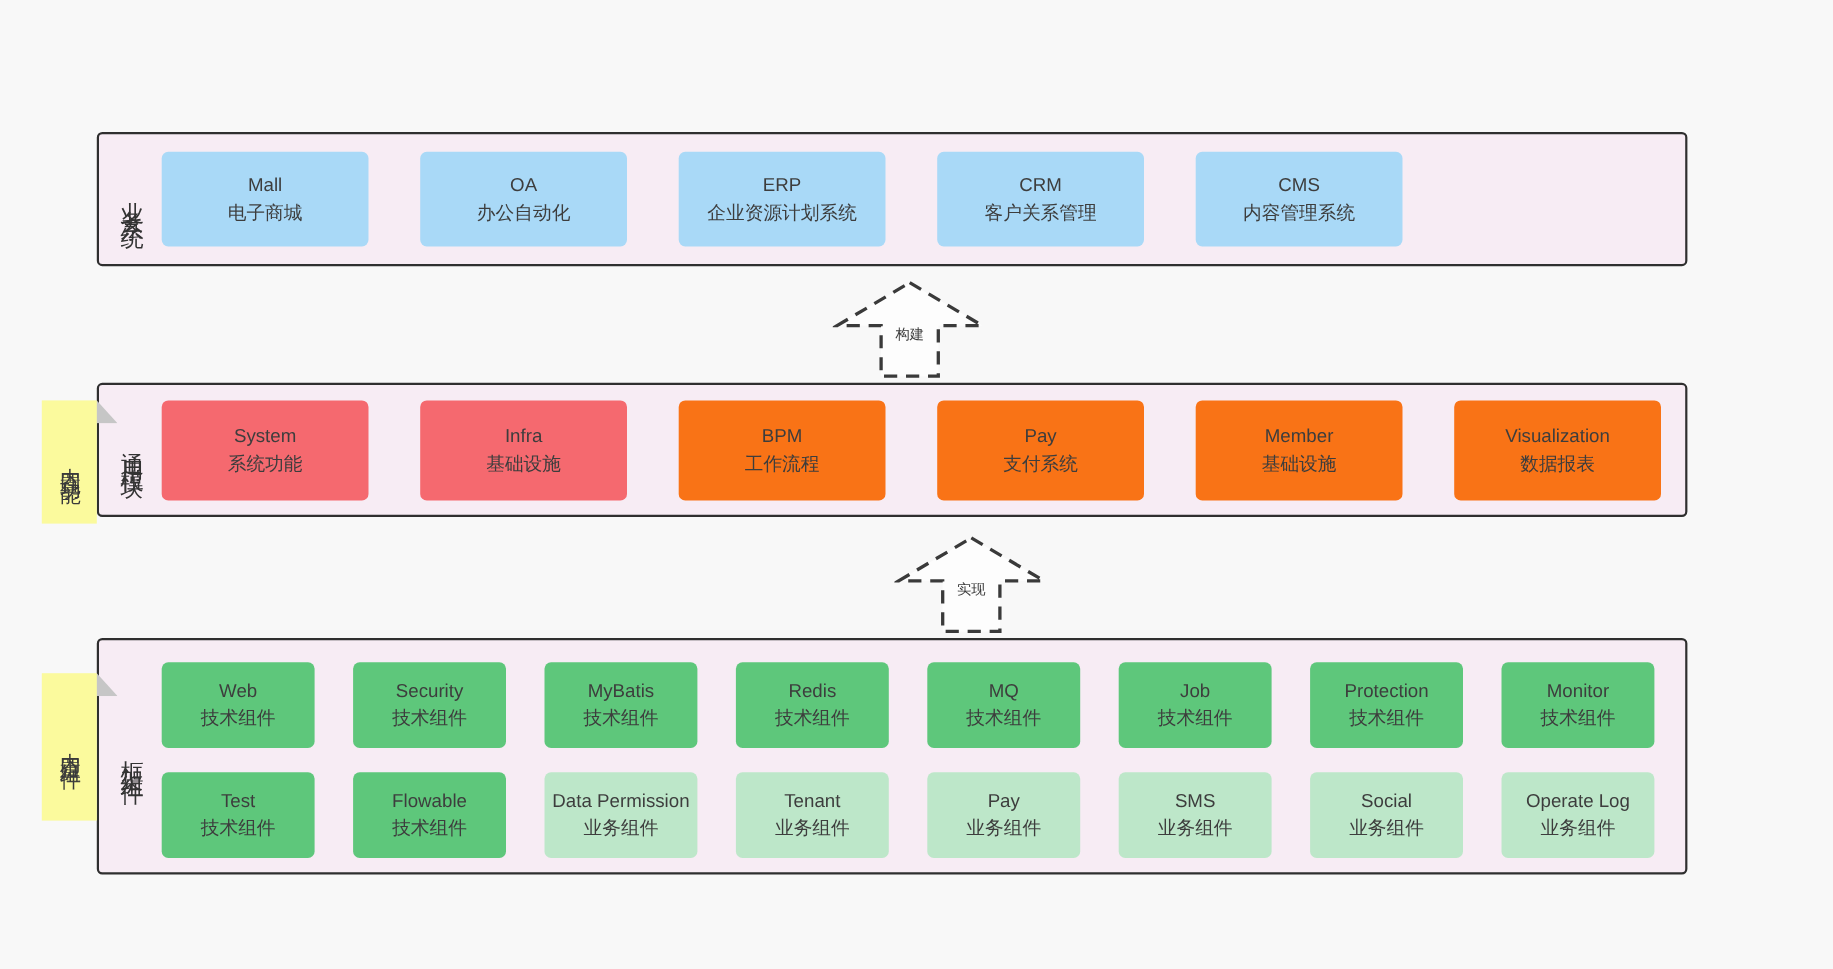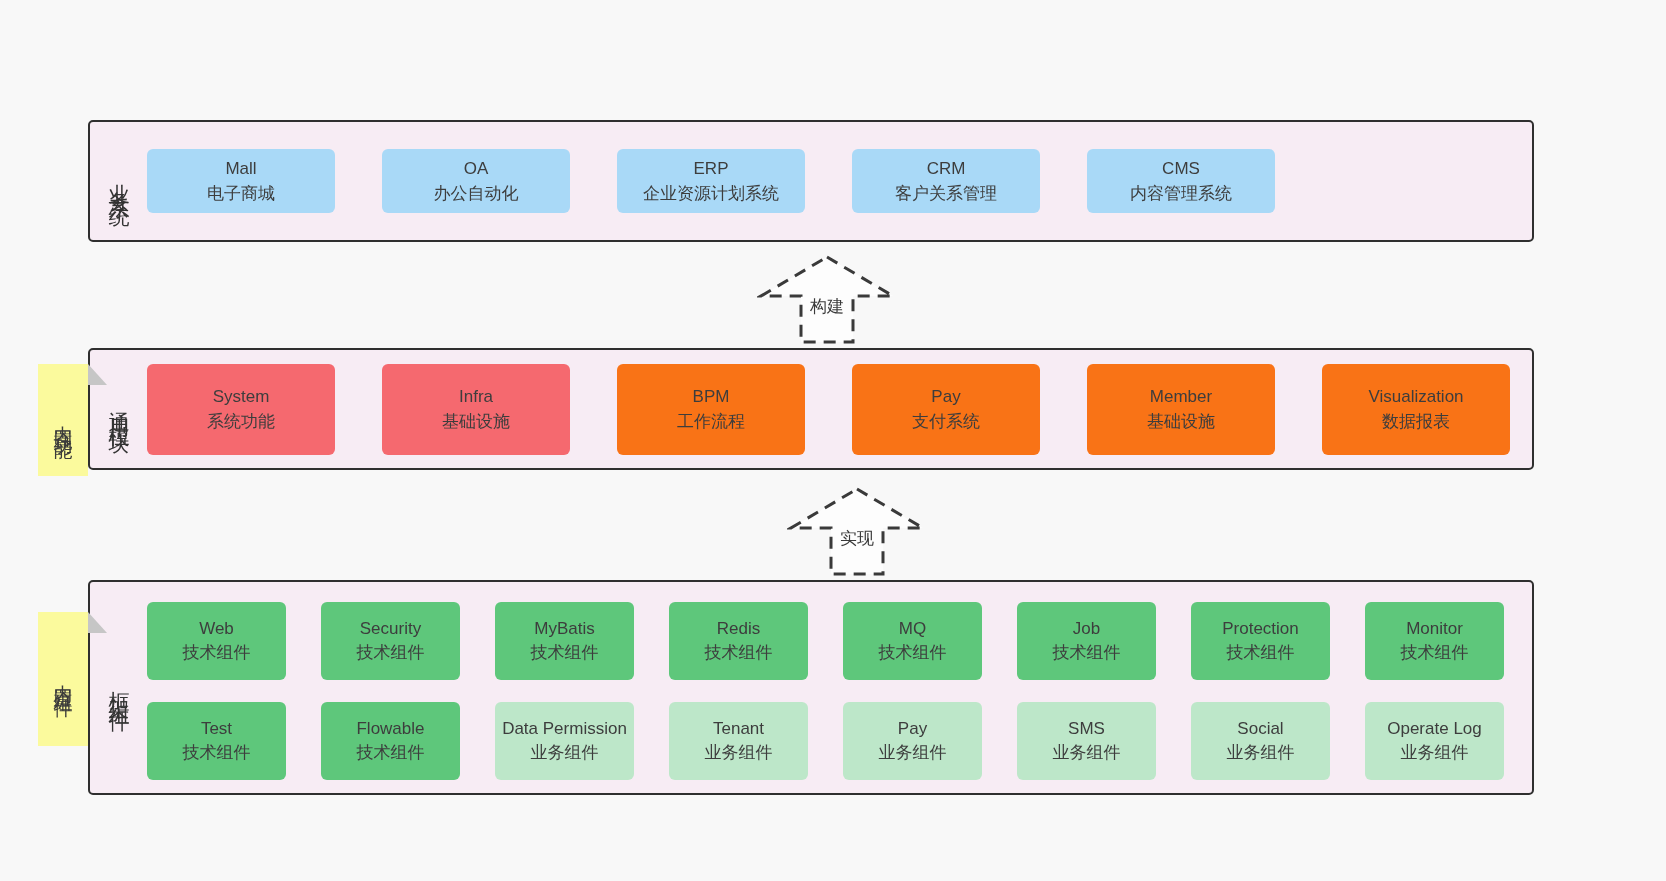--- a/index.html
+++ b/index.html
@@ -29,21 +29,21 @@
   }
 
   
   .boxes{position:absolute;left:57px;top:0;height:100%;display:flex;align-items:center;gap:47px;}
   .box{
     border-radius:6px;
     display:flex;flex-direction:column;justify-content:center;align-items:center;
     text-align:center;font-size:17px;line-height:1.5;color:#3d3d3d;
     box-sizing:border-box;padding:2px 6px;
   }
-  .box.wide{width:188px;height:64px;}
+  .box.wide{width:188px;height:86px;}
   #layer-modules .box.wide{height:91px;}
   .box.small{width:139px;height:78px;line-height:1.42;}
   .crow{position:absolute;left:57px;display:flex;gap:35px;}
   #crow-1{top:20px;}
   #crow-2{top:120px;}
 
   .blue{background:#a9d9f7;}
   .red{background:#f5696f;}
   .pink{background:#f97316;}
   .green{background:#5ec77b;}
@@ -62,25 +62,25 @@
   }
   .fold{
     position:absolute;top:0;left:100%;width:19px;height:21px;
     background:#c6c6c6;
     clip-path:polygon(0 0,100% 100%,0 100%);
   }
 
   
   .arrow{position:absolute;width:140px;height:92px;z-index:1;}
   #arrow-build{left:757px;top:254px;}
-  #arrow-implement{left:787px;top:486px;}
+  #arrow-implement{left:813px;top:486px;}
   .arrow svg{position:absolute;left:0;top:0;}
   .arrow-label{
     position:absolute;left:50%;top:40px;transform:translateX(-50%);
-    background:#fdfdfd;padding:1px 3px;font-size:17px;color:#3a3a3a;white-space:nowrap;
+    background:#fdfdfd;padding:1px 3px;font-size:13px;color:#3a3a3a;white-space:nowrap;
   }
 </style>
 </head>
 <body>
 
 <div class="stage">
 
   <div class="layer" id="layer-business">
     <div class="layer-label">业务系统</div>
     <div class="boxes">

